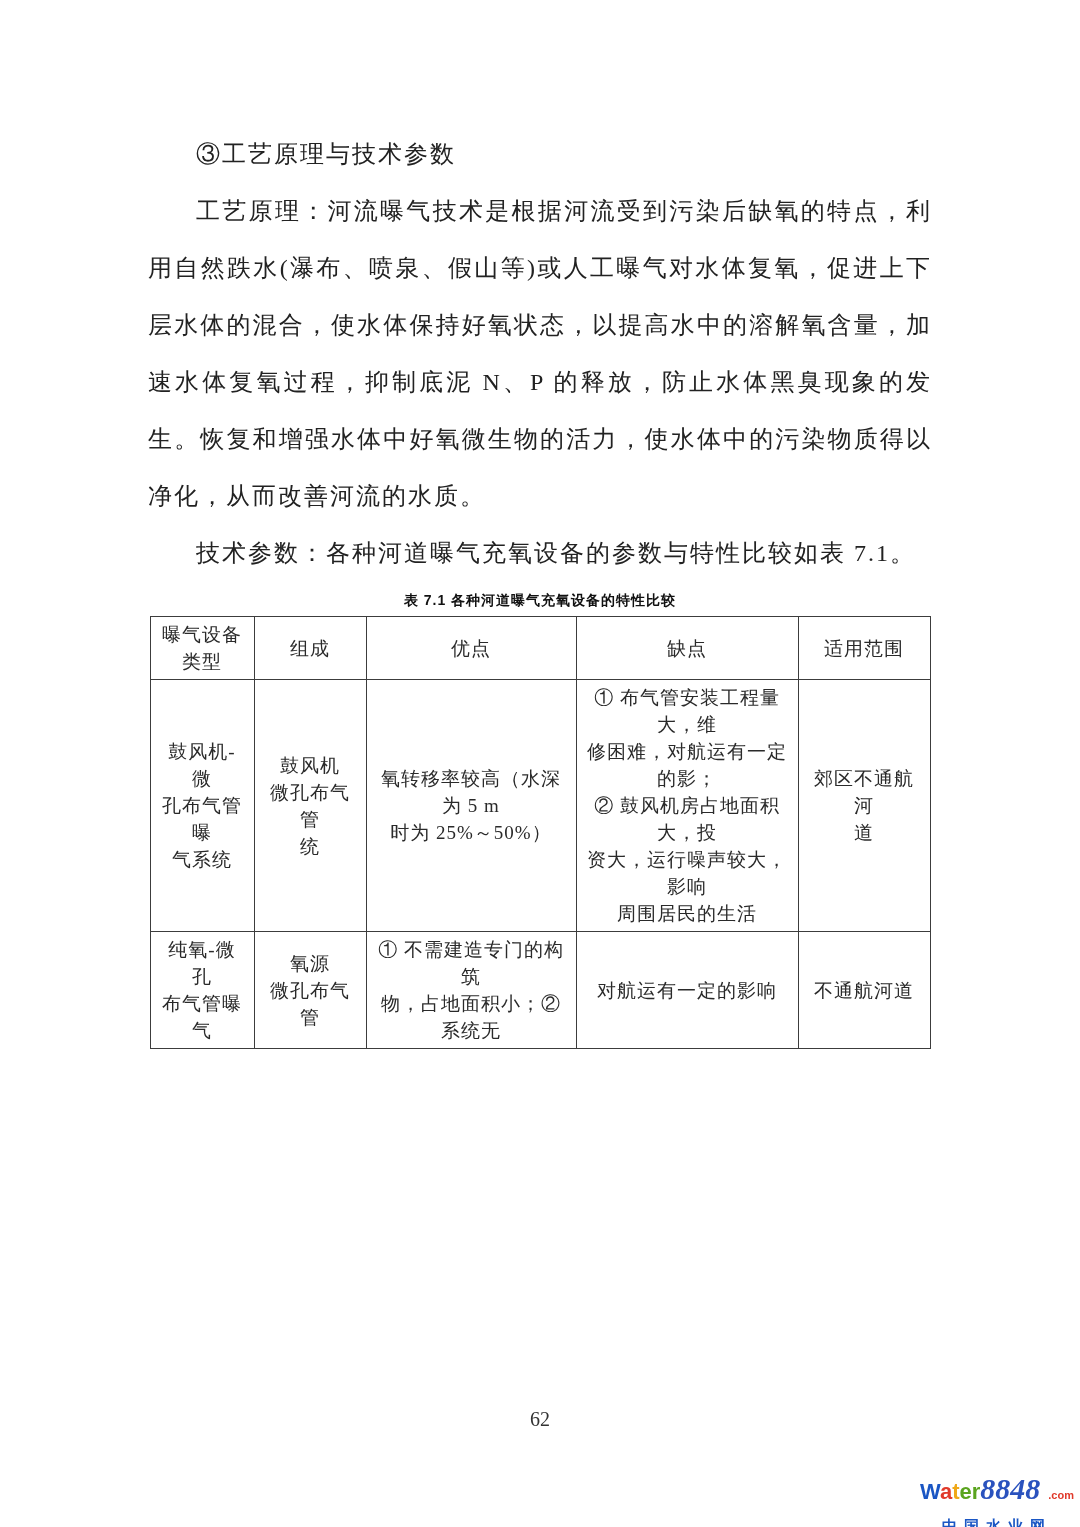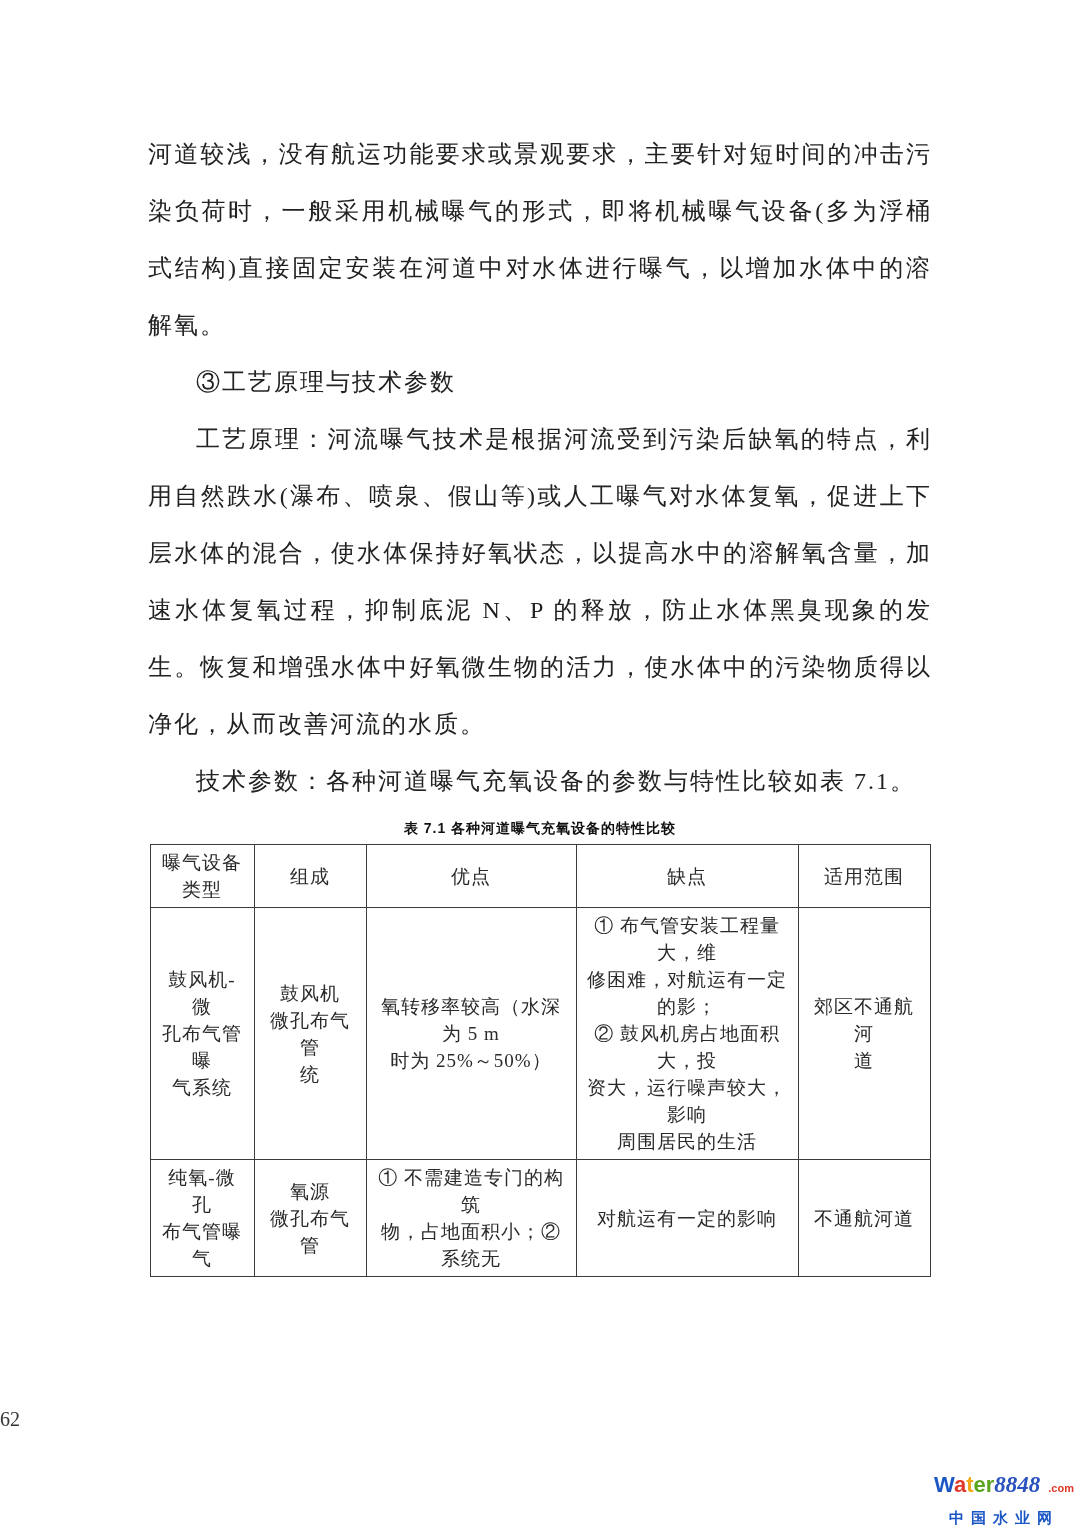--- a/index.html
+++ b/index.html
@@ -57,58 +57,58 @@
     font-weight: normal;
     letter-spacing: 1px;
   }
   tr.hdr-row  { height: 56px; margin-left: 40px; }
   tr.row-1    { height: 144px; }
   tr.row-2    { height: 62px; }
   .page-num {
     position: absolute;
     top: 1408px;
     left: 0; right: 0;
+    text-align: center;
     font-size: 20px;
     color: #333;
   }
   .watermark {
     position: absolute;
     top: 1472px;
     right: 6px;
     text-align: center;
     line-height: 1.1;
   }
   .wm-brand {
     font-family: "Liberation Sans", "DejaVu Sans", sans-serif;
     font-weight: bold;
     font-size: 22px;
     white-space: nowrap;
   }
   .wm-digits {
     font-family: "Liberation Serif", "DejaVu Serif", serif;
     font-style: italic;
-    font-size: 23px;
+    font-size: 30px;
   }
   .wm-dotcom { font-size: 11px; font-weight: bold; }
   .wm-sub {
     font-family: "Liberation Sans", "DejaVu Sans", sans-serif;
     font-weight: bold;
     font-size: 15px;
     letter-spacing: 7px;
     margin-top: 13px;
     white-space: nowrap;
   }
 </style>
 </head>
 <body>
 
 <div class="page">
 
   <div class="content">
-    <p class="body-par no-indent">河道较浅，没有航运功能要求或景观要求，主要针对短时间的冲击污染负荷时，一般采用机械曝气的形式，即将机械曝气设备(多为浮桶式结构)直接固定安装在河道中对水体进行曝气，以增加水体中的溶解氧。</p>
     <p class="body-par">③工艺原理与技术参数</p>
     <p class="body-par">工艺原理：河流曝气技术是根据河流受到污染后缺氧的特点，利用自然跌水(瀑布、喷泉、假山等)或人工曝气对水体复氧，促进上下层水体的混合，使水体保持好氧状态，以提高水中的溶解氧含量，加速水体复氧过程，抑制底泥 N、P 的释放，防止水体黑臭现象的发生。恢复和增强水体中好氧微生物的活力，使水体中的污染物质得以净化，从而改善河流的水质。</p>
     <p class="body-par">技术参数：各种河道曝气充氧设备的参数与特性比较如表 7.1。</p>
 
     <div class="table-title">表 7.1 各种河道曝气充氧设备的特性比较</div>
 
     <table class="spec-table">
       <colgroup>
         <col style="width:104px">
         <col style="width:112px">

